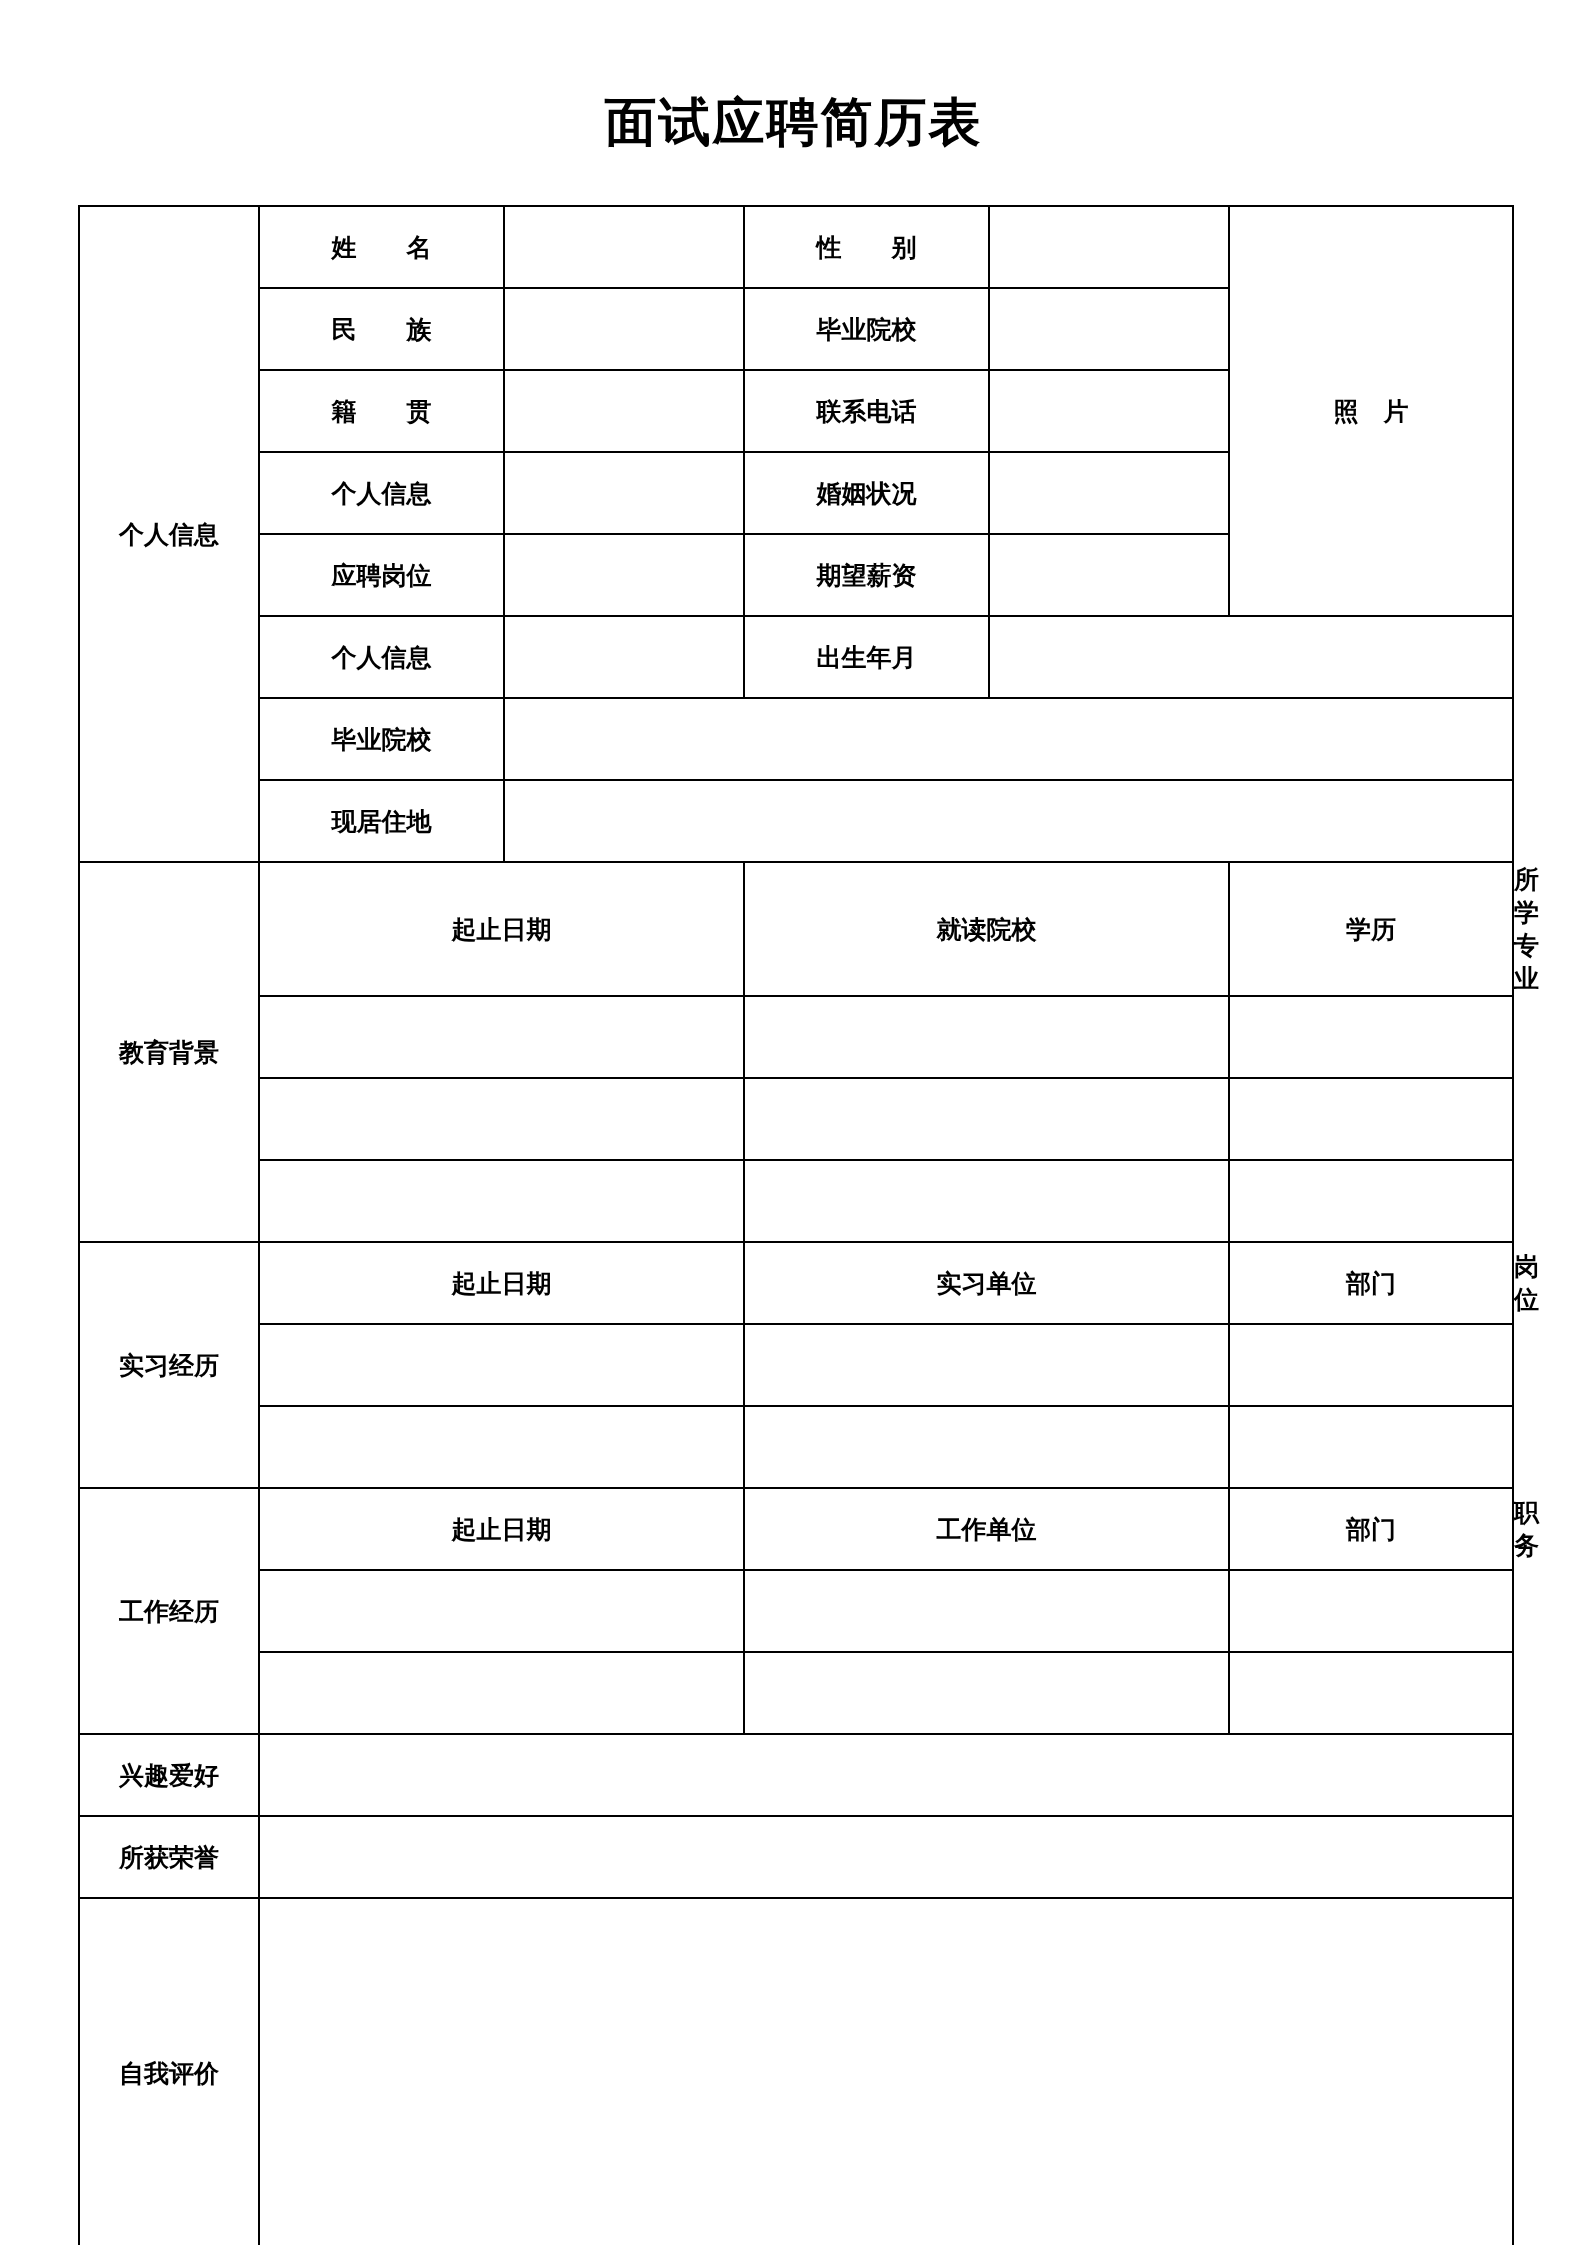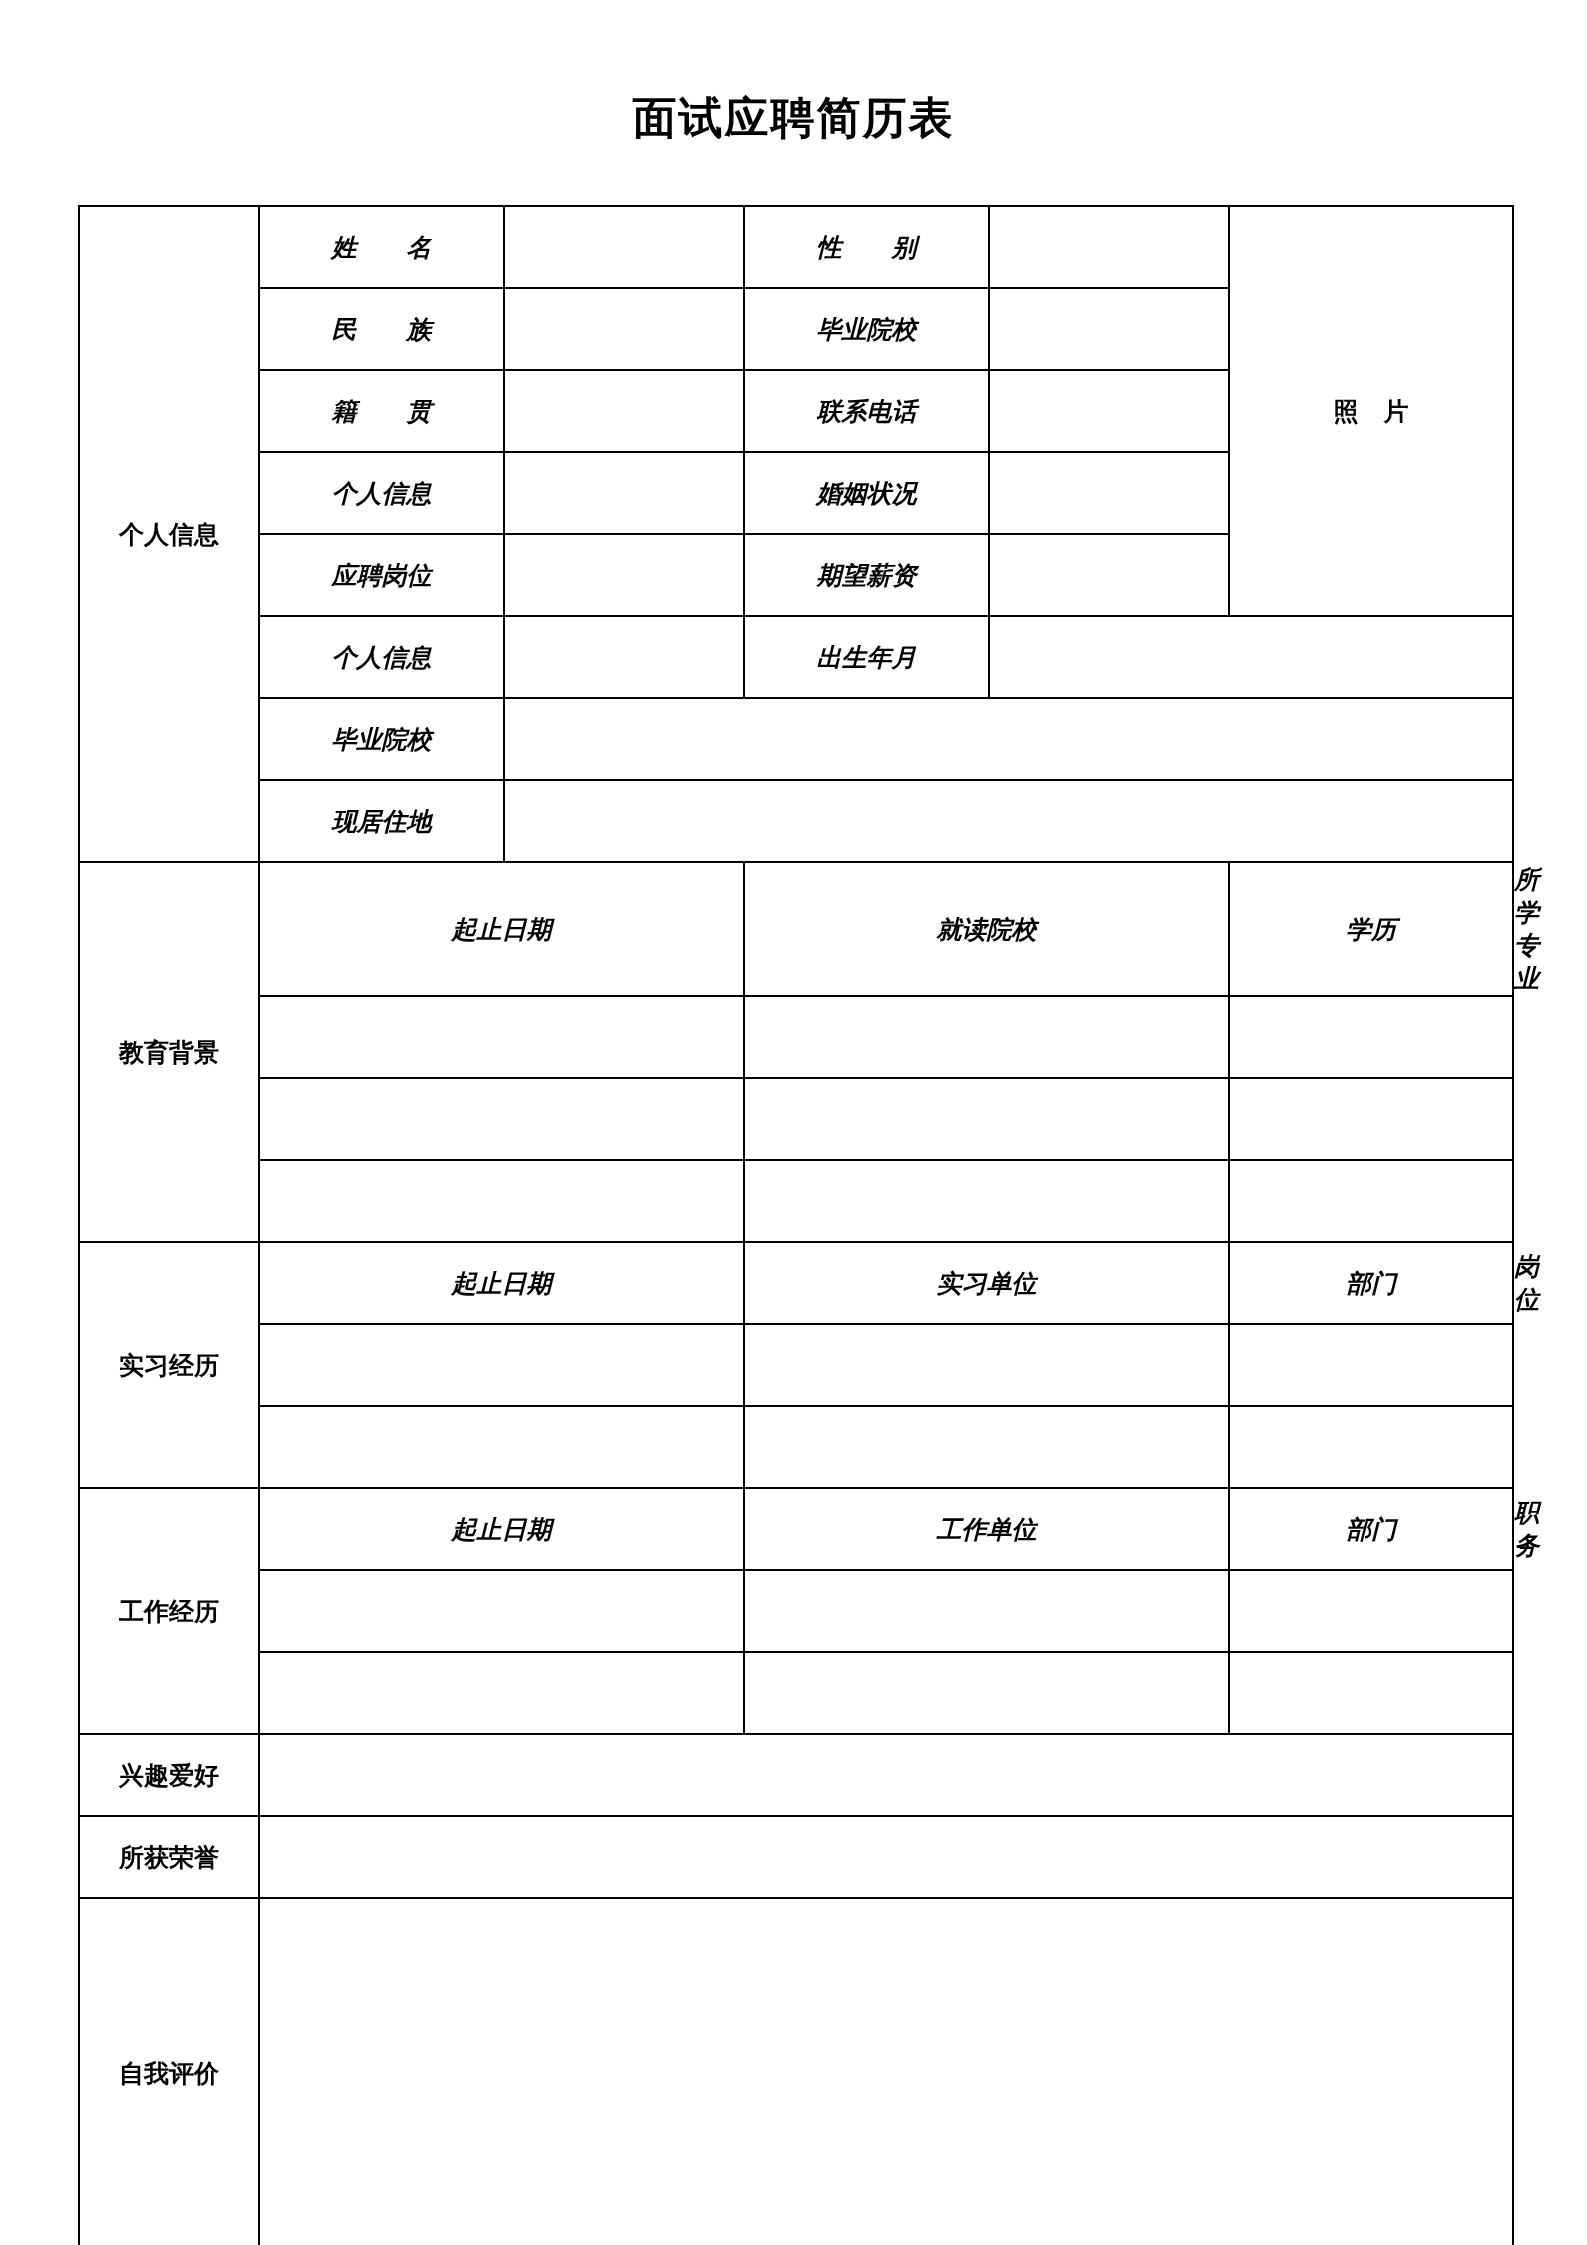--- a/index.html
+++ b/index.html
@@ -17,21 +17,21 @@
   }
   .page {
     width: 1587px;
     height: 2245px;
     box-sizing: border-box;
     padding: 0;
     position: relative;
   }
   .doc-title {
     text-align: center;
-    font-size: 44px;
+    font-size: 52px;
     font-weight: bold;
     letter-spacing: 2px;
     margin: 0;
     padding-top: 96px;
     line-height: 1.0;
     color: #000;
   }
   .table-wrap {
     position: absolute;
     left: 78px;
@@ -54,21 +54,20 @@
     height: 82px;
     box-sizing: border-box;
   }
   td.sec {
     font-size: 26px;
     font-weight: bold;
   }
   td.lbl {
     font-size: 25px;
     font-weight: bold;
-    font-style: italic;
   }
   td.blank {
     background: #ffffff;
   }
 </style>
 </head>
 <body>
 
 <div class="page">
 

